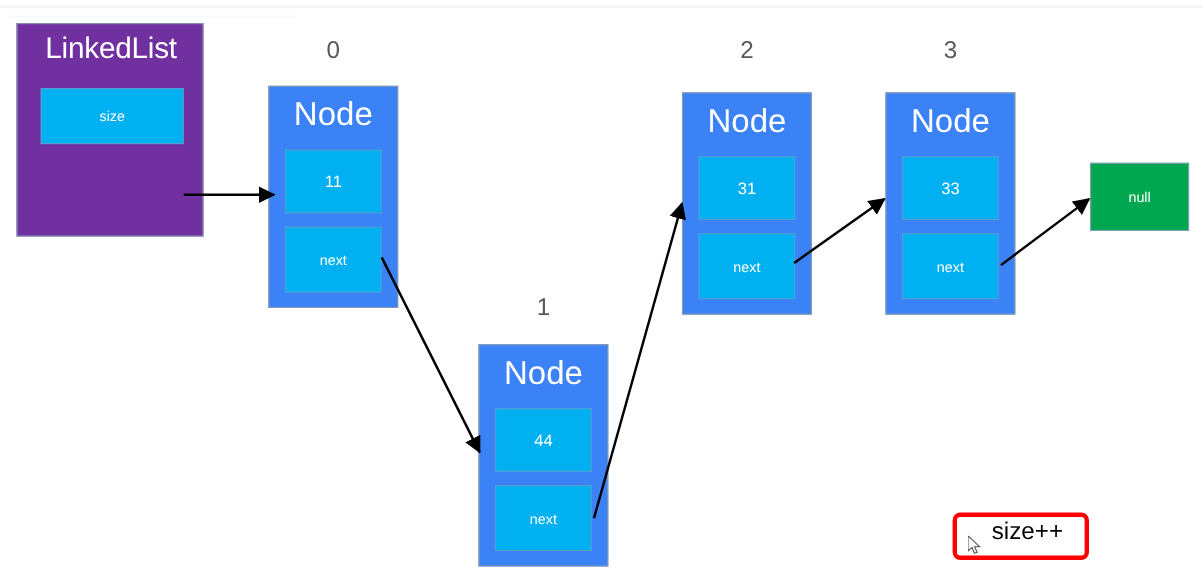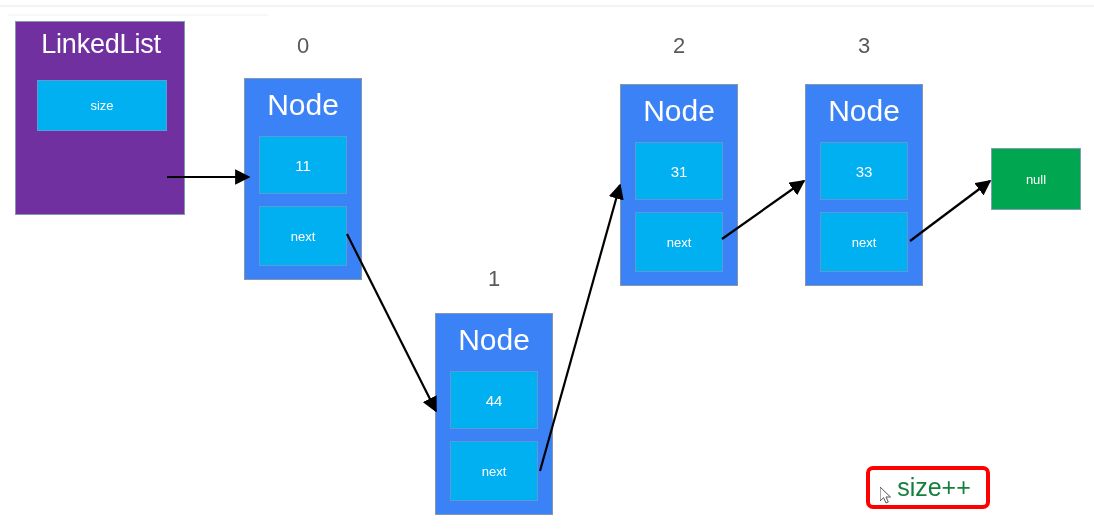--- a/index.html
+++ b/index.html
@@ -156,24 +156,24 @@
   .callout {
     position: absolute;
     left: 866px;
     top: 466px;
     width: 124px;
     height: 43px;
     background: #ffffff;
     border: 4px solid #FF0000;
     border-radius: 7px;
     box-sizing: border-box;
-    color: #15803d;
-    font-size: 25px;
-    display: flex;
-    align-items: center;
+    color: #000000;
+    font-size: 22px;
+    display: flex;
+    align-items: flex-start;
     justify-content: center;
     padding-left: 12px;
   }
   .cursor {
     position: absolute;
     left: 880px;
     top: 487px;
     width: 13px;
     height: 18px;
   }

